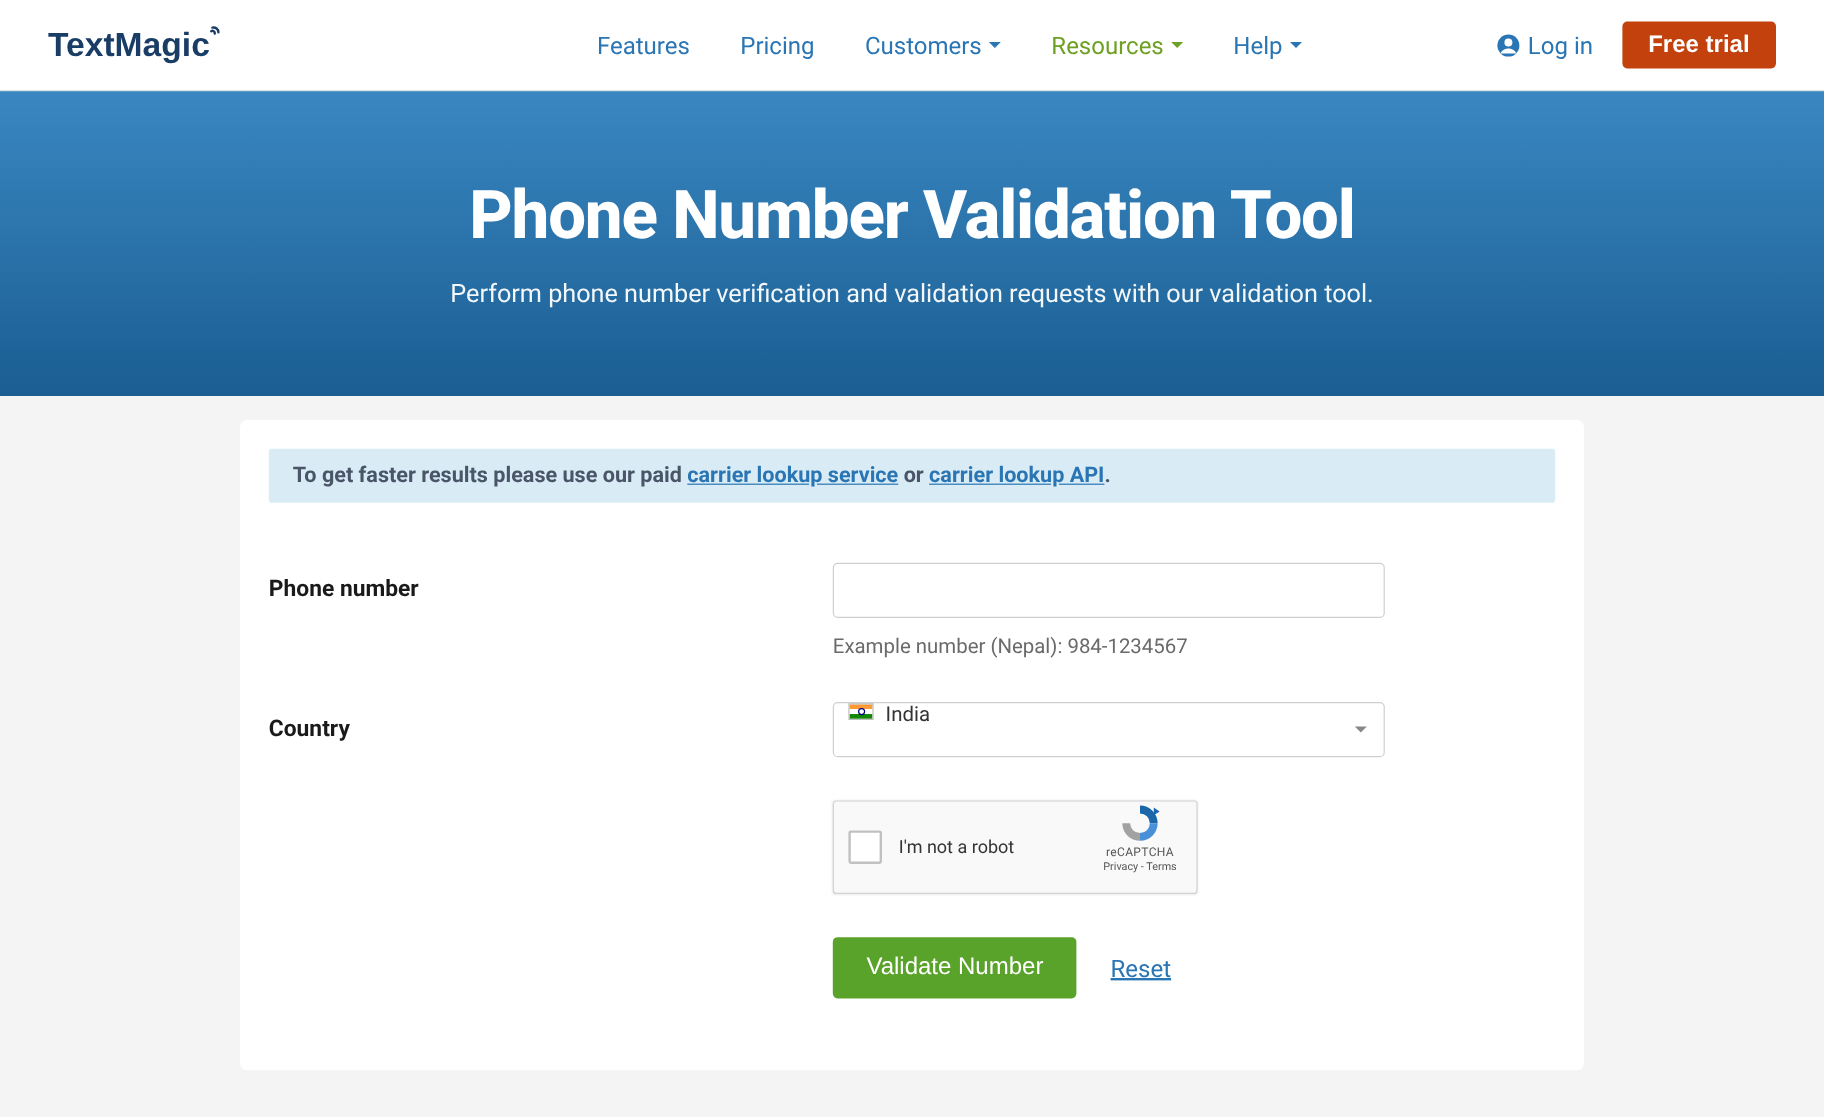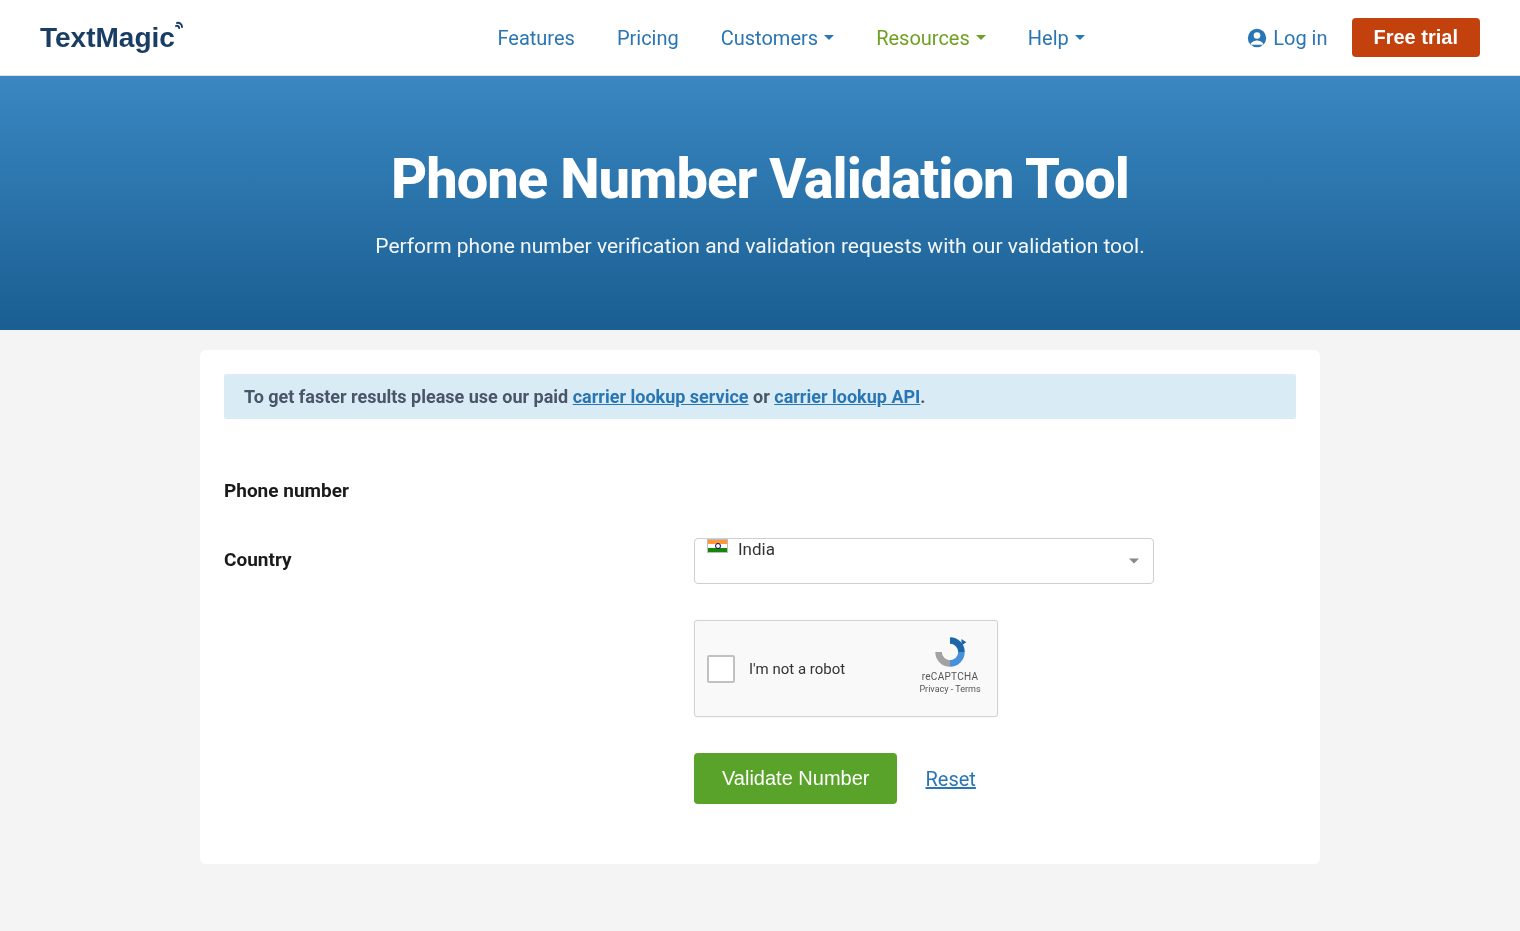--- a/index.html
+++ b/index.html
@@ -216,21 +216,21 @@
     .recaptcha-row {
       display: flex;
       margin-bottom: 36px;
     }
     .recaptcha-offset {
       width: 470px;
       flex-shrink: 0;
     }
     .recaptcha-box {
       width: 304px;
-      height: 97px;
+      height: 78px;
       background: #f9f9f9;
       border: 1px solid #d3d3d3;
       border-radius: 3px;
       display: flex;
       align-items: center;
       padding: 0 12px;
       position: relative;
       box-shadow: 0 0 2px rgba(0,0,0,0.08);
     }
     .recaptcha-checkbox {
@@ -242,21 +242,21 @@
       margin-right: 14px;
       cursor: pointer;
     }
     .recaptcha-label {
       font-size: 15px;
       color: #333;
     }
     .recaptcha-brand {
       position: absolute;
       right: 12px;
-      top: 13px;
+      top: 0;
       text-align: center;
       font-size: 10px;
       color: #555;
       width: 70px;
     }
     .recaptcha-logo-svg {
       width: 36px;
       height: 36px;
       margin: 0 auto 1px;
       display: block;
@@ -344,20 +344,24 @@
 
 <div class="card-wrapper">
   <div class="card">
 
     <div class="info-bar">
       <span>To get faster results please use our paid </span><a href="#">carrier lookup service</a><span> or </span><a href="#">carrier lookup API</a><span>.</span>
     </div>
 
     <div class="form-row">
       <label class="form-label">Phone number</label>
+      <div class="form-control-wrap">
+        <input type="text" class="text-input" value="" style="">
+        <div class="hint-text">Example number (Nepal): 984-1234567</div>
+      </div>
     </div>
 
     <div class="form-row">
       <label class="form-label">Country</label>
       <div class="form-control-wrap">
         <div class="country-select-box">
           <span class="flag-india"></span>
           <span class="country-name">India</span>
           <span class="select-caret"></span>
         </div>

